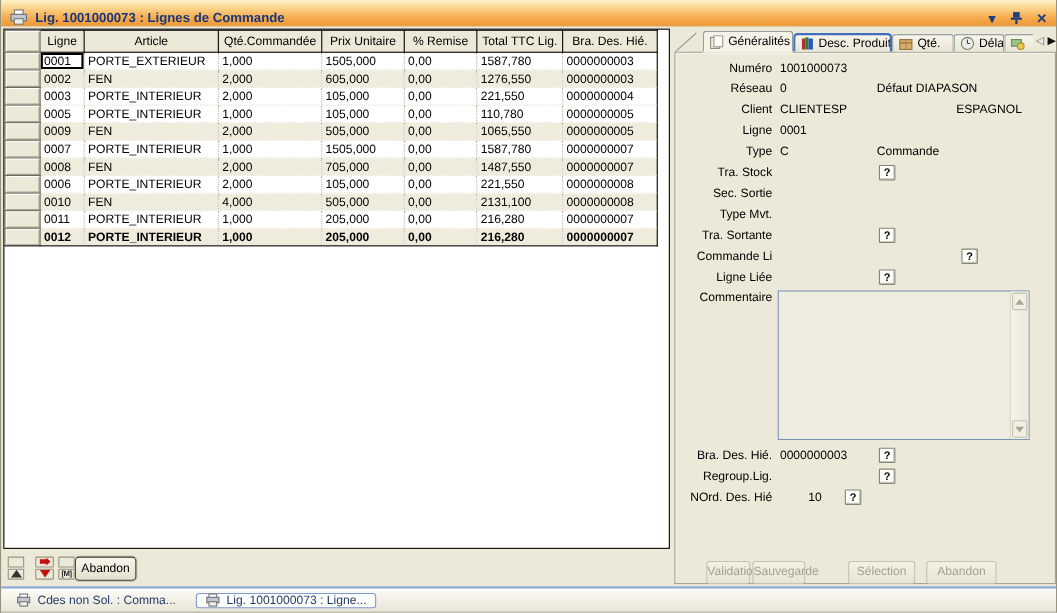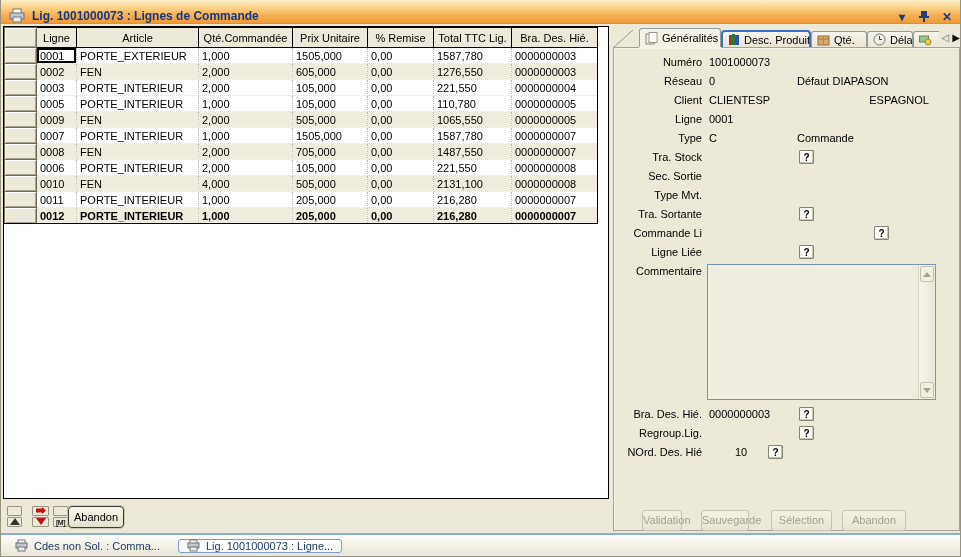--- a/index.html
+++ b/index.html
@@ -385,21 +385,21 @@
       </div>
       <div class="flabel" style="top:358px">Bra. Des. Hié.</div>
       <div class="fval" style="top:358px">0000000003</div>
       <button class="helpbtn h-mid" style="top:359px">?</button>
       <div class="flabel" style="top:377px">Regroup.Lig.</div>
       <button class="helpbtn h-mid" style="top:378px">?</button>
       <div class="flabel" style="top:396px">NOrd. Des. Hié</div>
       <div class="fval indent" style="top:396px">10</div>
       <button class="helpbtn h-near" style="top:397px">?</button>
       <button class="footer-btn" style="left:28px;width:40px" disabled="">Validation</button>
-      <button class="footer-btn" style="left:87px;width:48px" disabled="">Sauvegarde</button>
+      <button class="footer-btn" style="left:70px;width:48px" disabled="">Sauvegarde</button>
       <button class="footer-btn" style="left:157px;width:61px" disabled="">Sélection</button>
       <button class="footer-btn" style="left:228px;width:64px" disabled="">Abandon</button>
     </div>
 
   <div class="taskbar" id="taskbar">
       <span class="task-item ">
         <span>
           <svg width="13" height="13" viewBox="0 0 13 13">
             <rect x="3" y="1" width="7" height="4" fill="#FFFFFF" stroke="#777777"></rect>
             <rect x="1" y="4" width="11" height="5" fill="#C2C6CE" stroke="#6B707C"></rect>

